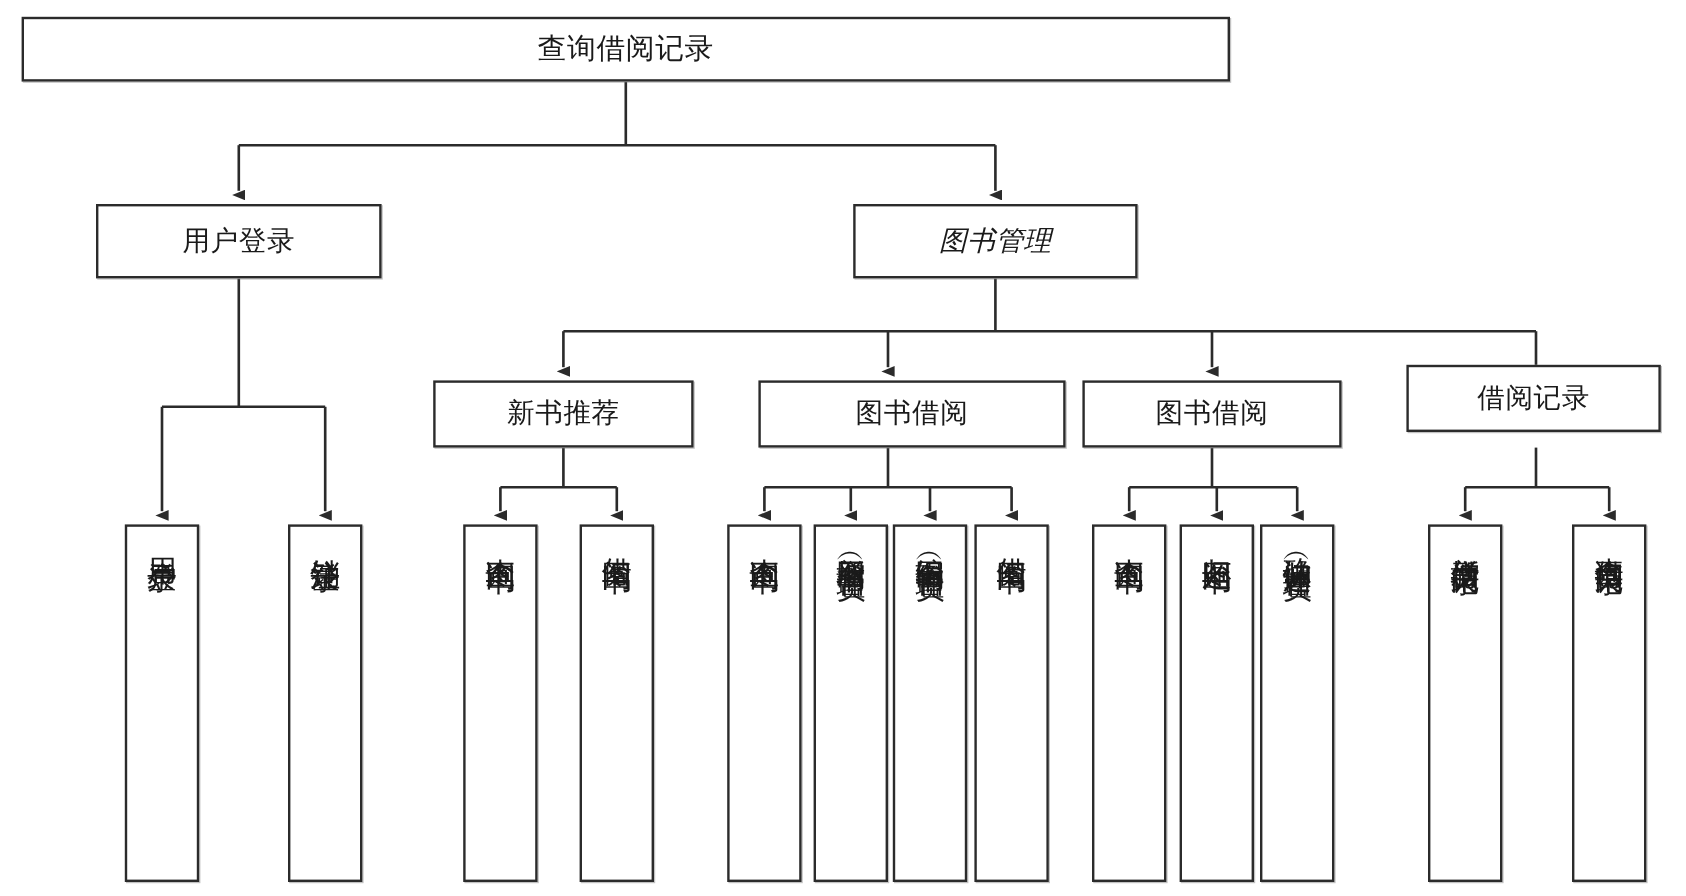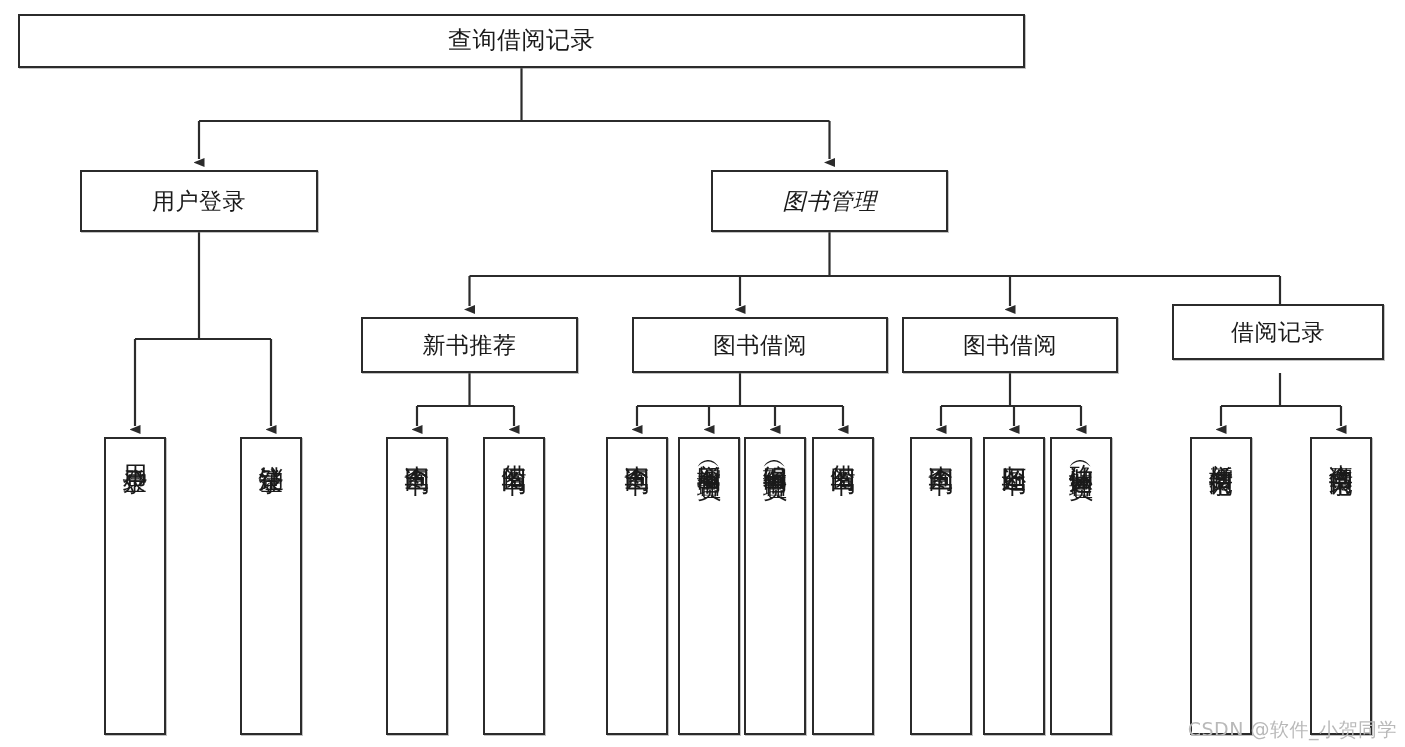--- a/index.html
+++ b/index.html
@@ -182,14 +182,13 @@
         <span class="node-label">确认归还（管理员）</span>
       </div>
       <div class="node v tall" style="left: 1190px; top: 437px; width: 62px; height: 298px;">
         <span class="node-label">新增借阅记录</span>
       </div>
       <div class="node v tall" style="left: 1310px; top: 437px; width: 62px; height: 298px;">
         <span class="node-label">查询借阅记录</span>
       </div>
     </div>
 
-  <div id="watermark">CSDN @软件_小贺同学</div>
 </div>
 
 </body></html>

